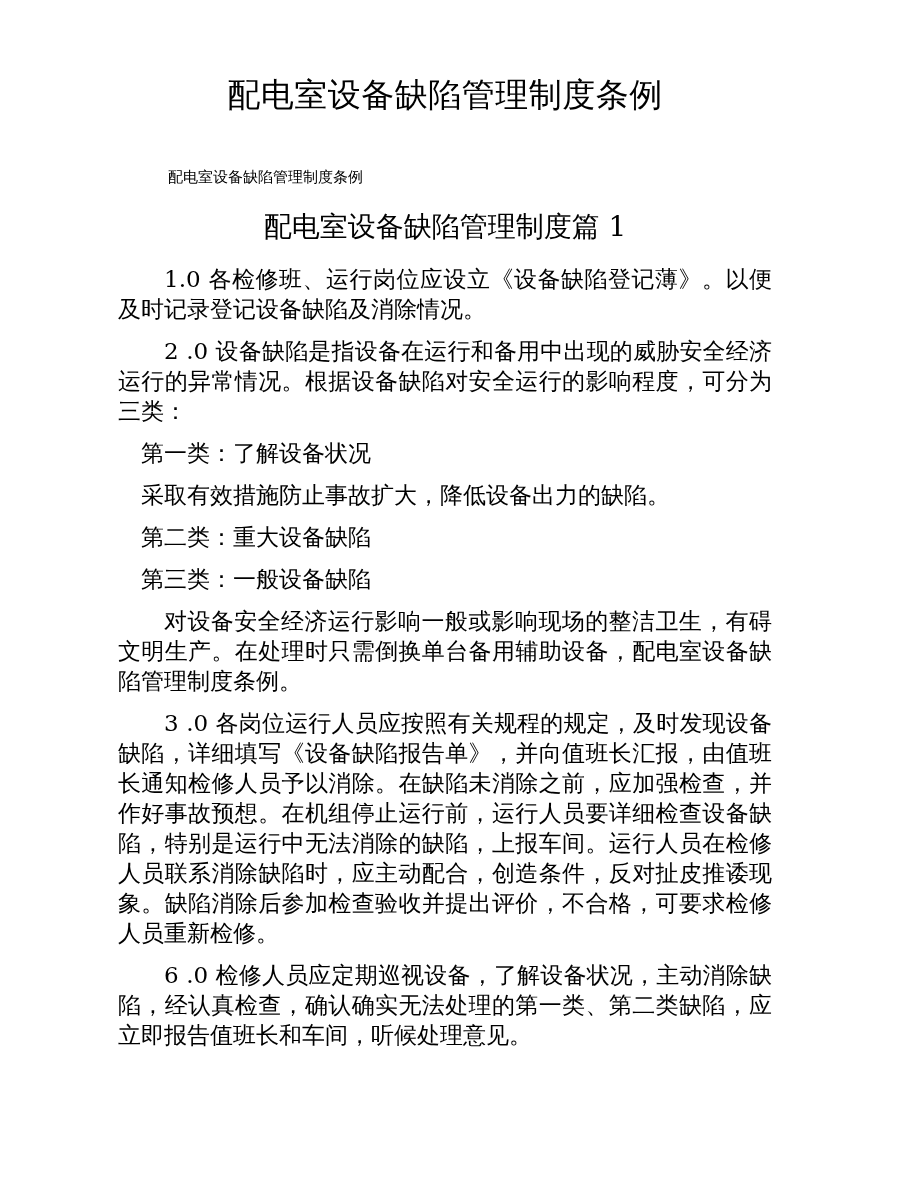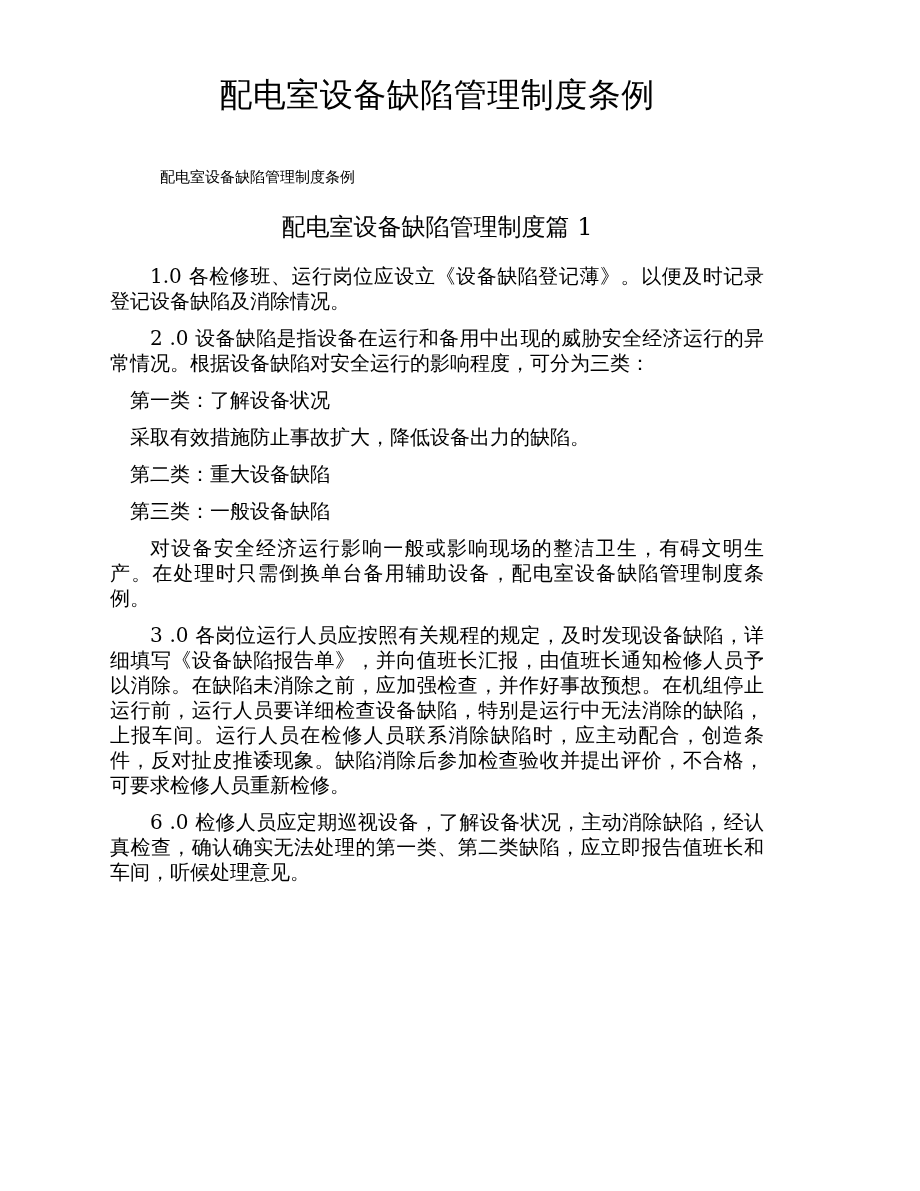--- a/index.html
+++ b/index.html
@@ -17,21 +17,21 @@
     overflow: hidden;
     box-sizing: border-box;
     font-family: "DejaVu Serif", "Liberation Serif", serif;
     color: #000000;
     -webkit-font-smoothing: antialiased;
   }
 
   
   .content {
     position: absolute;
-    left: 110px;
+    left: 118px;
     top: 0;
     width: 654px;
   }
 
   
   .doc-title {
     margin: 0;
     padding-top: 74px;
     font-family: "DejaVu Sans", "Liberation Sans", sans-serif;
     font-size: 33px;
@@ -50,36 +50,36 @@
     font-size: 15px;
     font-weight: 400;
     line-height: 22px;
     text-align: left;
   }
 
   
   .section-heading {
     margin: 0;
     padding-top: 22px;
-    font-size: 24px;
+    font-size: 28px;
     font-weight: 400;
     line-height: 34px;
     text-align: center;
     white-space: nowrap;
   }
 
   
   .body-block {
     padding-top: 20px;
   }
 
   p.para {
     margin: 0 0 12px 0;
-    font-size: 20px;
-    line-height: 25px;
+    font-size: 23px;
+    line-height: 30px;
     text-align: justify;
     text-justify: inter-ideograph;
     text-indent: 2em;
     word-break: break-all;
   }
 
   
   p.para.label {
     text-indent: 1em;
     text-align: left;

